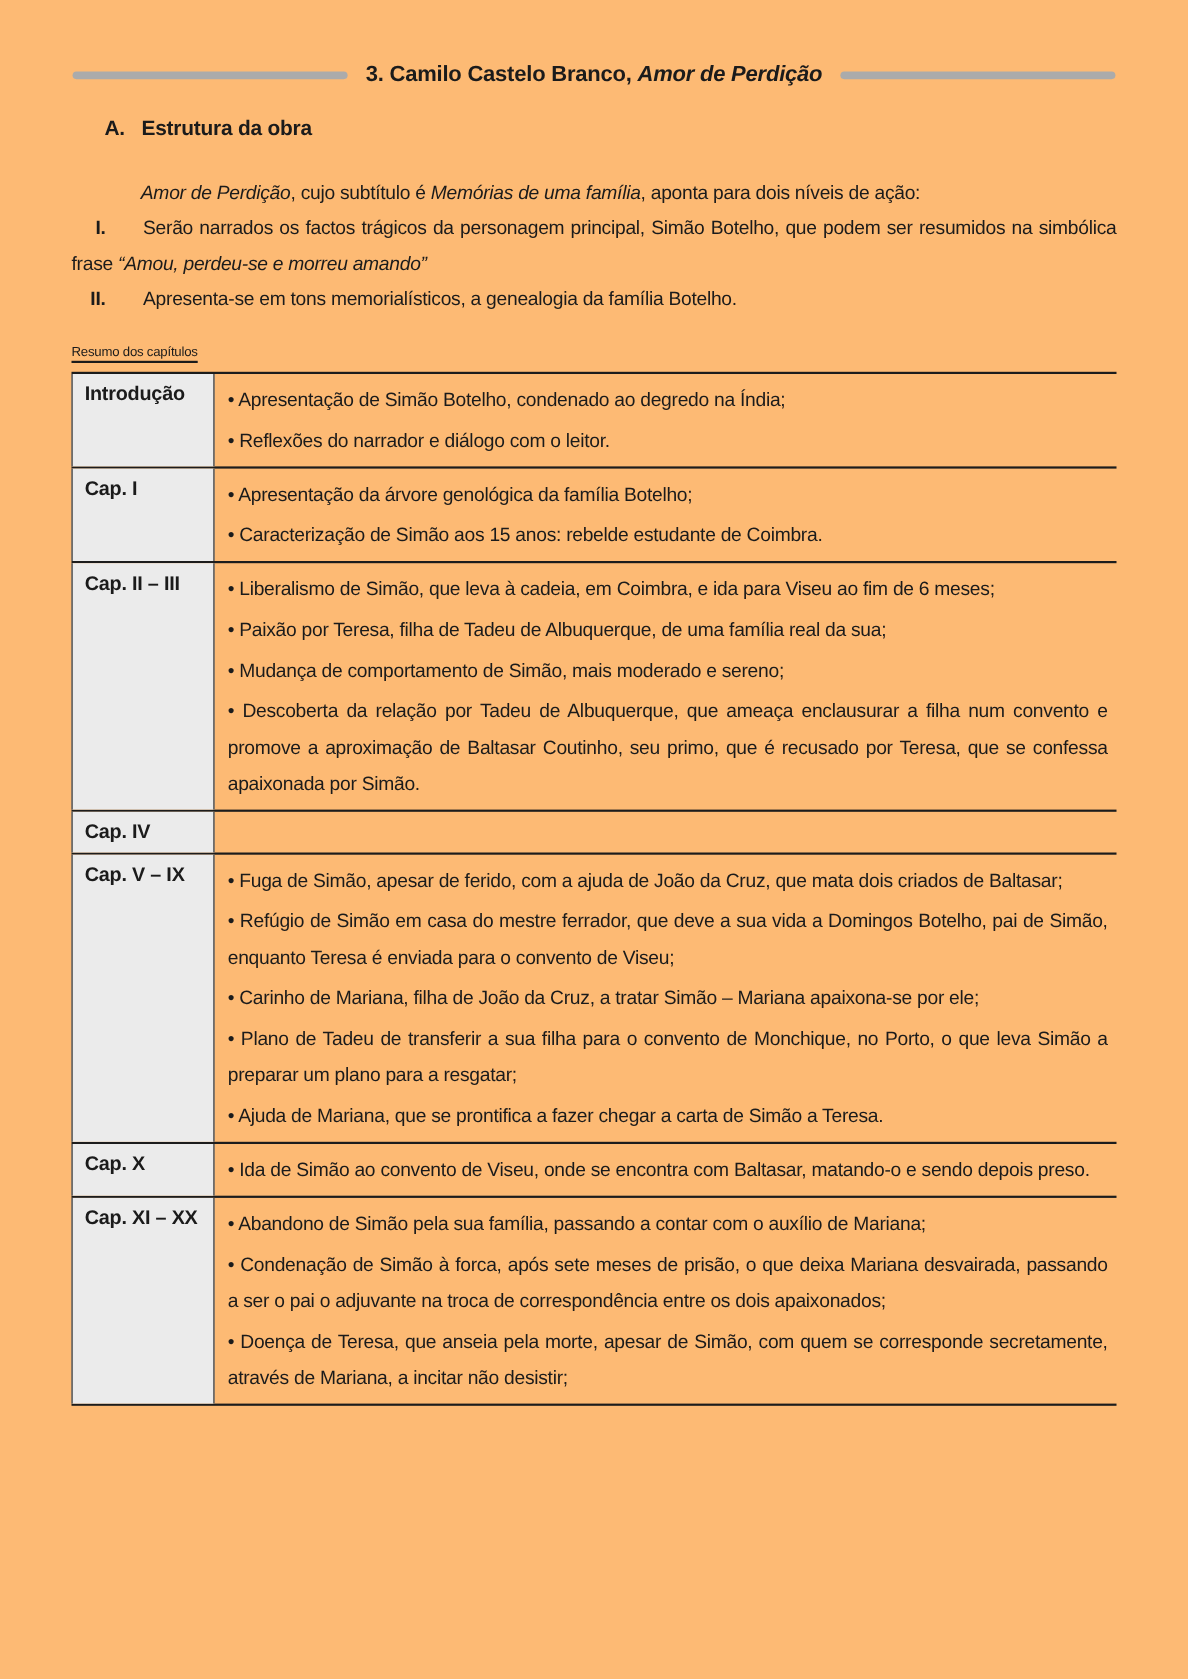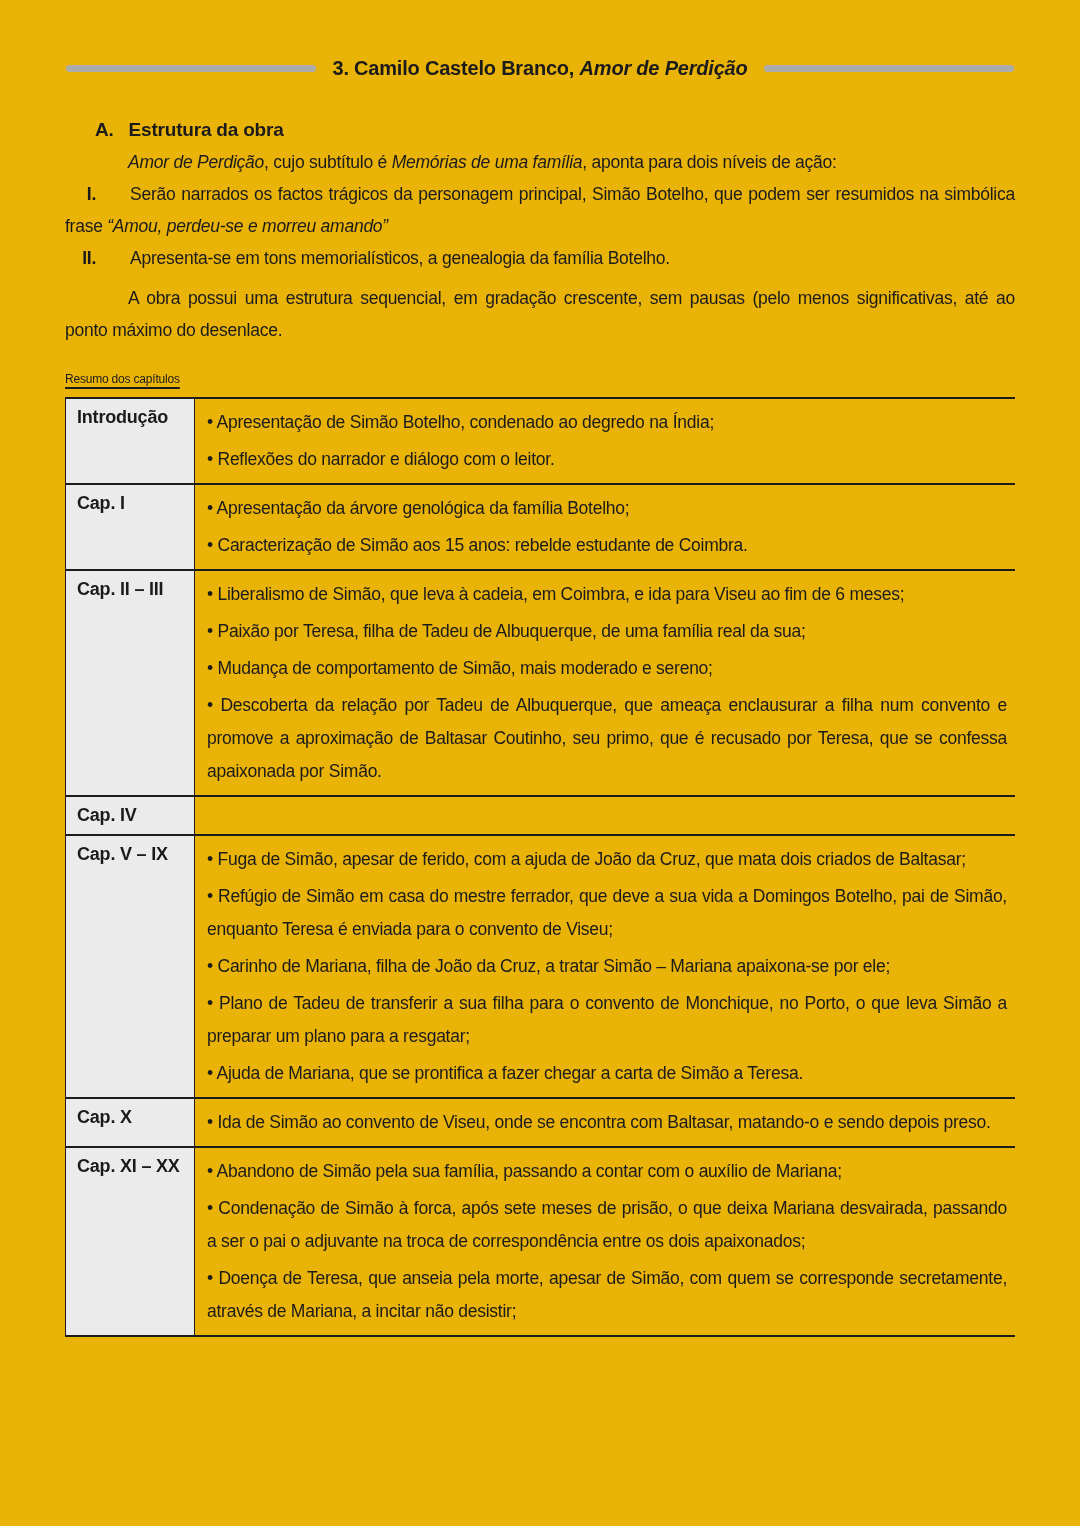--- a/index.html
+++ b/index.html
@@ -2,21 +2,21 @@
 <html lang="pt"><head>
 <meta charset="utf-8">
 <style>
   * { box-sizing: border-box; }
   html, body { margin: 0; padding: 0; background: #ffffff; }
   .page {
     position: relative;
     width: 1080px;
     height: 1526px;
     margin: 0 auto;
-    background: #eab308;
+    background: #fdba74;
     font-family: "Liberation Sans", sans-serif;
     color: #1b1b1b;
     padding: 0 65px;
     overflow: hidden;
   }
 
   
   .title-row {
     display: flex;
     align-items: center;
@@ -33,35 +33,35 @@
   .doc-title {
     font-weight: bold;
     font-size: 20px;
     white-space: nowrap;
     letter-spacing: -0.2px;
   }
   .doc-title .book { font-style: italic; }
 
   
   .heading-a {
-    margin-top: 39px;
+    margin-top: 27px;
     font-weight: bold;
     font-size: 19px;
     letter-spacing: -0.2px;
   }
   .heading-letter { display: inline-block; margin-left: 30px; margin-right: 15px; }
 
   
   .para {
     font-size: 17.5px;
     line-height: 32px;
     letter-spacing: -0.25px;
     margin: 0;
   }
-  .p-intro { margin-top: 5px; text-indent: 63px; }
+  .p-intro { margin-top: 30px; text-indent: 63px; }
   .roman-item { text-align: justify; }
   .roman-num {
     display: inline-block;
     width: 31px;
     text-align: right;
     font-weight: bold;
     margin-right: 34px;
     text-indent: 0;
   }
   .p-closing { margin-top: 8px; text-indent: 63px; text-align: justify; }
@@ -119,21 +119,20 @@
   <div class="heading-a">
     <span class="heading-letter">A.</span><span>Estrutura da obra</span>
   </div>
 
   <p class="para p-intro"><span style="font-style: italic;">Amor de Perdição</span><span>, cujo subtítulo é </span><span style="font-style: italic;">Memórias de uma família</span><span>, aponta para dois níveis de ação:</span></p>
 
   <p class="para roman-item"><span class="roman-num">I.</span><span><span>Serão narrados os factos trágicos da personagem principal, Simão Botelho, que podem ser resumidos na simbólica frase </span><span style="font-style: italic;">“Amou, perdeu-se e morreu amando”</span></span></p>
 
   <p class="para roman-item"><span class="roman-num">II.</span><span><span>Apresenta-se em tons memorialísticos, a genealogia da família Botelho.</span></span></p>
 
-  <p class="para p-closing">A obra possui uma estrutura sequencial, em gradação crescente, sem pausas (pelo menos significativas, até ao ponto máximo do desenlace.</p>
 
   <div class="resumo-heading">Resumo dos capítulos</div>
 
   <div class="chapter-table">
     <div>
     <div class="ct-row">
       <div class="ct-label">Introdução</div>
       <div class="ct-items">
             <p class="cell-item">• Apresentação de Simão Botelho, condenado ao degredo na Índia;</p>
             <p class="cell-item">• Reflexões do narrador e diálogo com o leitor.</p>

